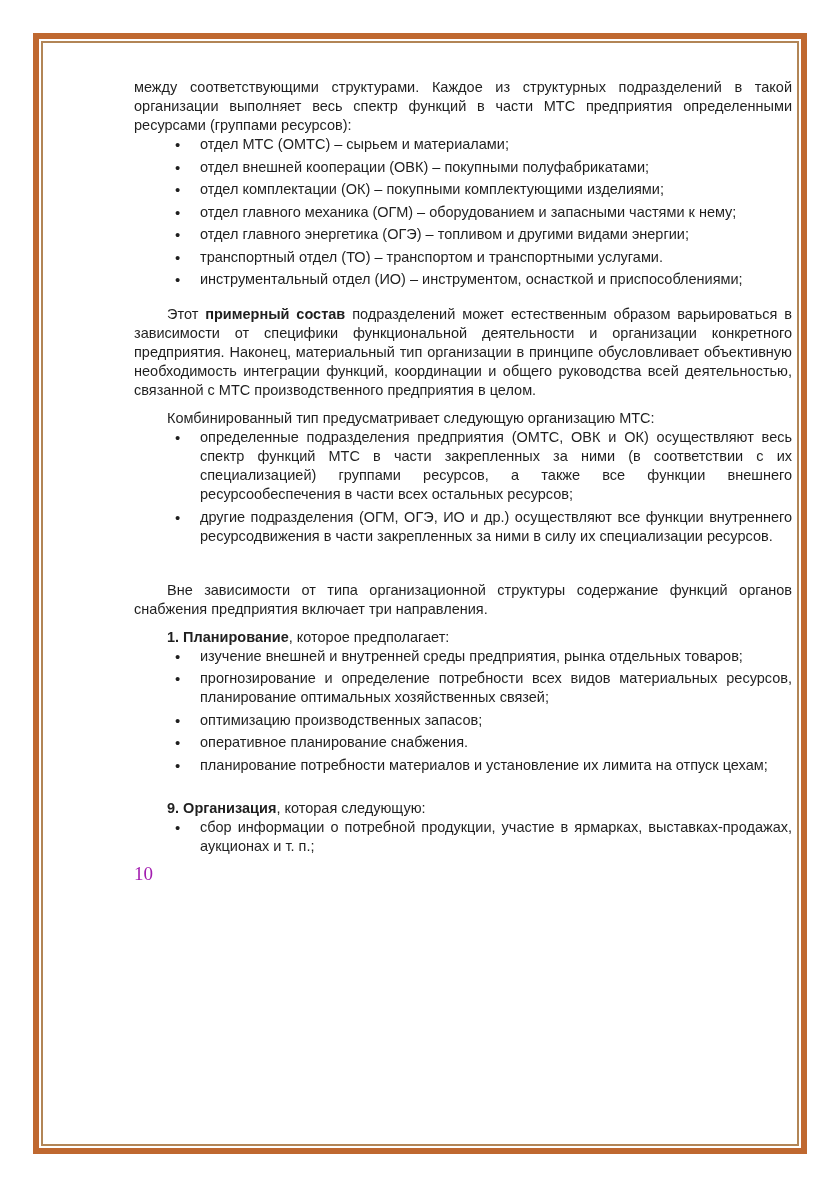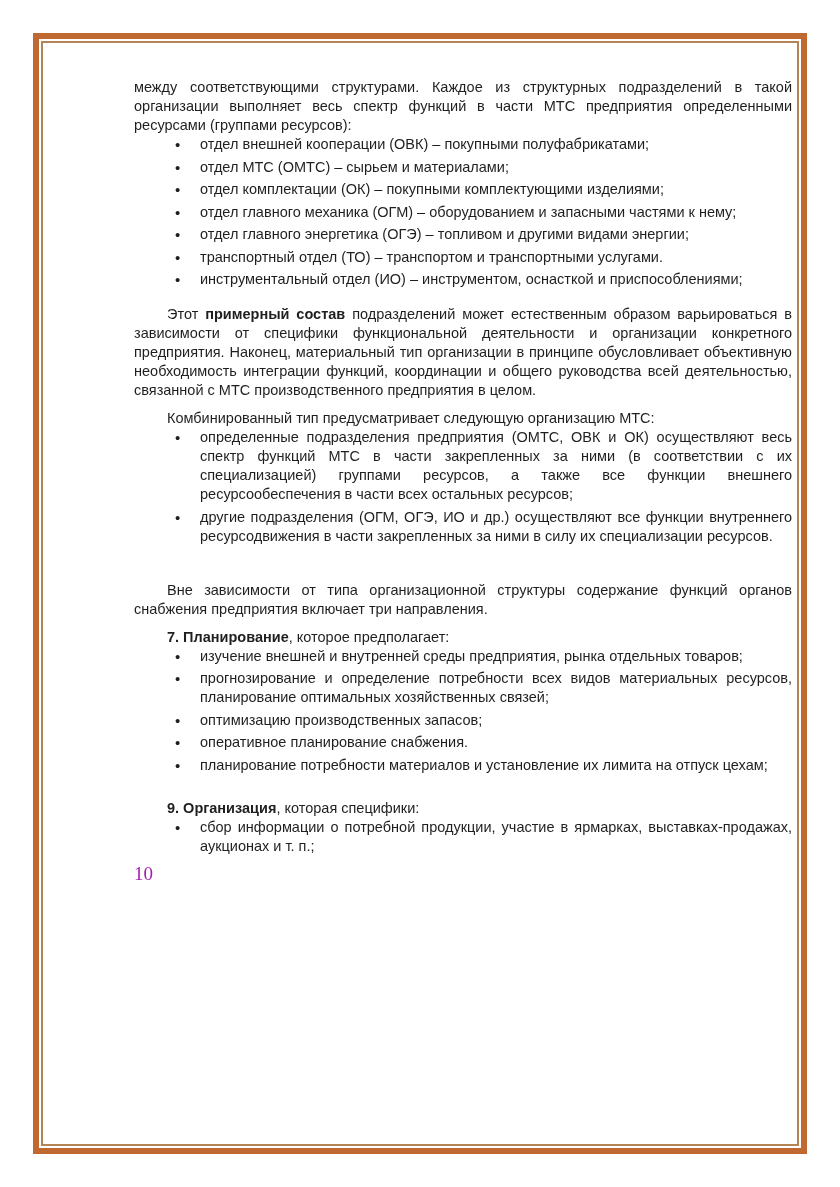--- a/index.html
+++ b/index.html
@@ -67,23 +67,23 @@
 
   <div class="frame-outer" style="border-color: rgb(191, 104, 48);"></div>
   <div class="frame-inner" style="border-color: rgb(178, 133, 86);"></div>
 
   <div class="content">
 
     <p class="body">между соответствующими структурами. Каждое из структурных подразделений в такой организации выполняет весь спектр функций в части МТС предприятия определенными ресурсами (группами ресурсов):</p>
 
     <ul class="blist mt-list">
 
+        <li><span>отдел МТС (ОМТС) – сырьем и материалами;</span></li>
+
         <li><span>отдел внешней кооперации (ОВК) – покупными полуфабрикатами;</span></li>
-
-        <li><span>отдел МТС (ОМТС) – сырьем и материалами;</span></li>
 
         <li><span>отдел комплектации (ОК) – покупными комплектующими изделиями;</span></li>
 
         <li><span>отдел главного механика (ОГМ) – оборудованием и запасными частями к нему;</span></li>
 
         <li><span>отдел главного энергетика (ОГЭ) – топливом и другими видами энергии;</span></li>
 
         <li><span>транспортный отдел (ТО) – транспортом и транспортными услугами.</span></li>
 
         <li><span>инструментальный отдел (ИО) – инструментом, оснасткой и приспособлениями;</span></li>
@@ -95,36 +95,36 @@
 
     <ul class="blist mt-list2">
 
         <li><span>определенные подразделения предприятия (ОМТС, ОВК и ОК) осуществляют весь спектр функций МТС в части закрепленных за ними (в соответствии с их специализацией) группами ресурсов, а также все функции внешнего ресурсообеспечения в части всех остальных ресурсов;</span></li>
 
         <li><span>другие подразделения (ОГМ, ОГЭ, ИО и др.) осуществляют все функции внутреннего ресурсодвижения в части закрепленных за ними в силу их специализации ресурсов.</span></li>
       </ul>
 
     <p class="indent mt-section">Вне зависимости от типа организационной структуры содержание функций органов снабжения предприятия включает три направления.</p>
 
-    <p class="indent mt-sm"><b>7. Планирование</b><span>, которое предполагает:</span></p>
+    <p class="indent mt-sm"><b>1. Планирование</b><span>, которое предполагает:</span></p>
 
     <ul class="blist mt-list2">
 
         <li><span>изучение внешней и внутренней среды предприятия, рынка отдельных товаров;</span></li>
 
         <li><span>прогнозирование и определение потребности всех видов материальных ресурсов, планирование оптимальных хозяйственных связей;</span></li>
 
         <li><span>оптимизацию производственных запасов;</span></li>
 
         <li><span>оперативное планирование снабжения.</span></li>
 
         <li><span>планирование потребности материалов и установление их лимита на отпуск цехам;</span></li>
       </ul>
 
-    <p class="indent mt-org"><b>9. Организация</b><span>, которая специфики:</span></p>
+    <p class="indent mt-org"><b>9. Организация</b><span>, которая следующую:</span></p>
 
     <ul class="blist mt-list2">
 
         <li><span>сбор информации о потребной продукции, участие в ярмарках, выставках-продажах, аукционах и т. п.;</span></li>
       </ul>
 
     <div class="page-number">10</div>
 
   </div>
 </div>

